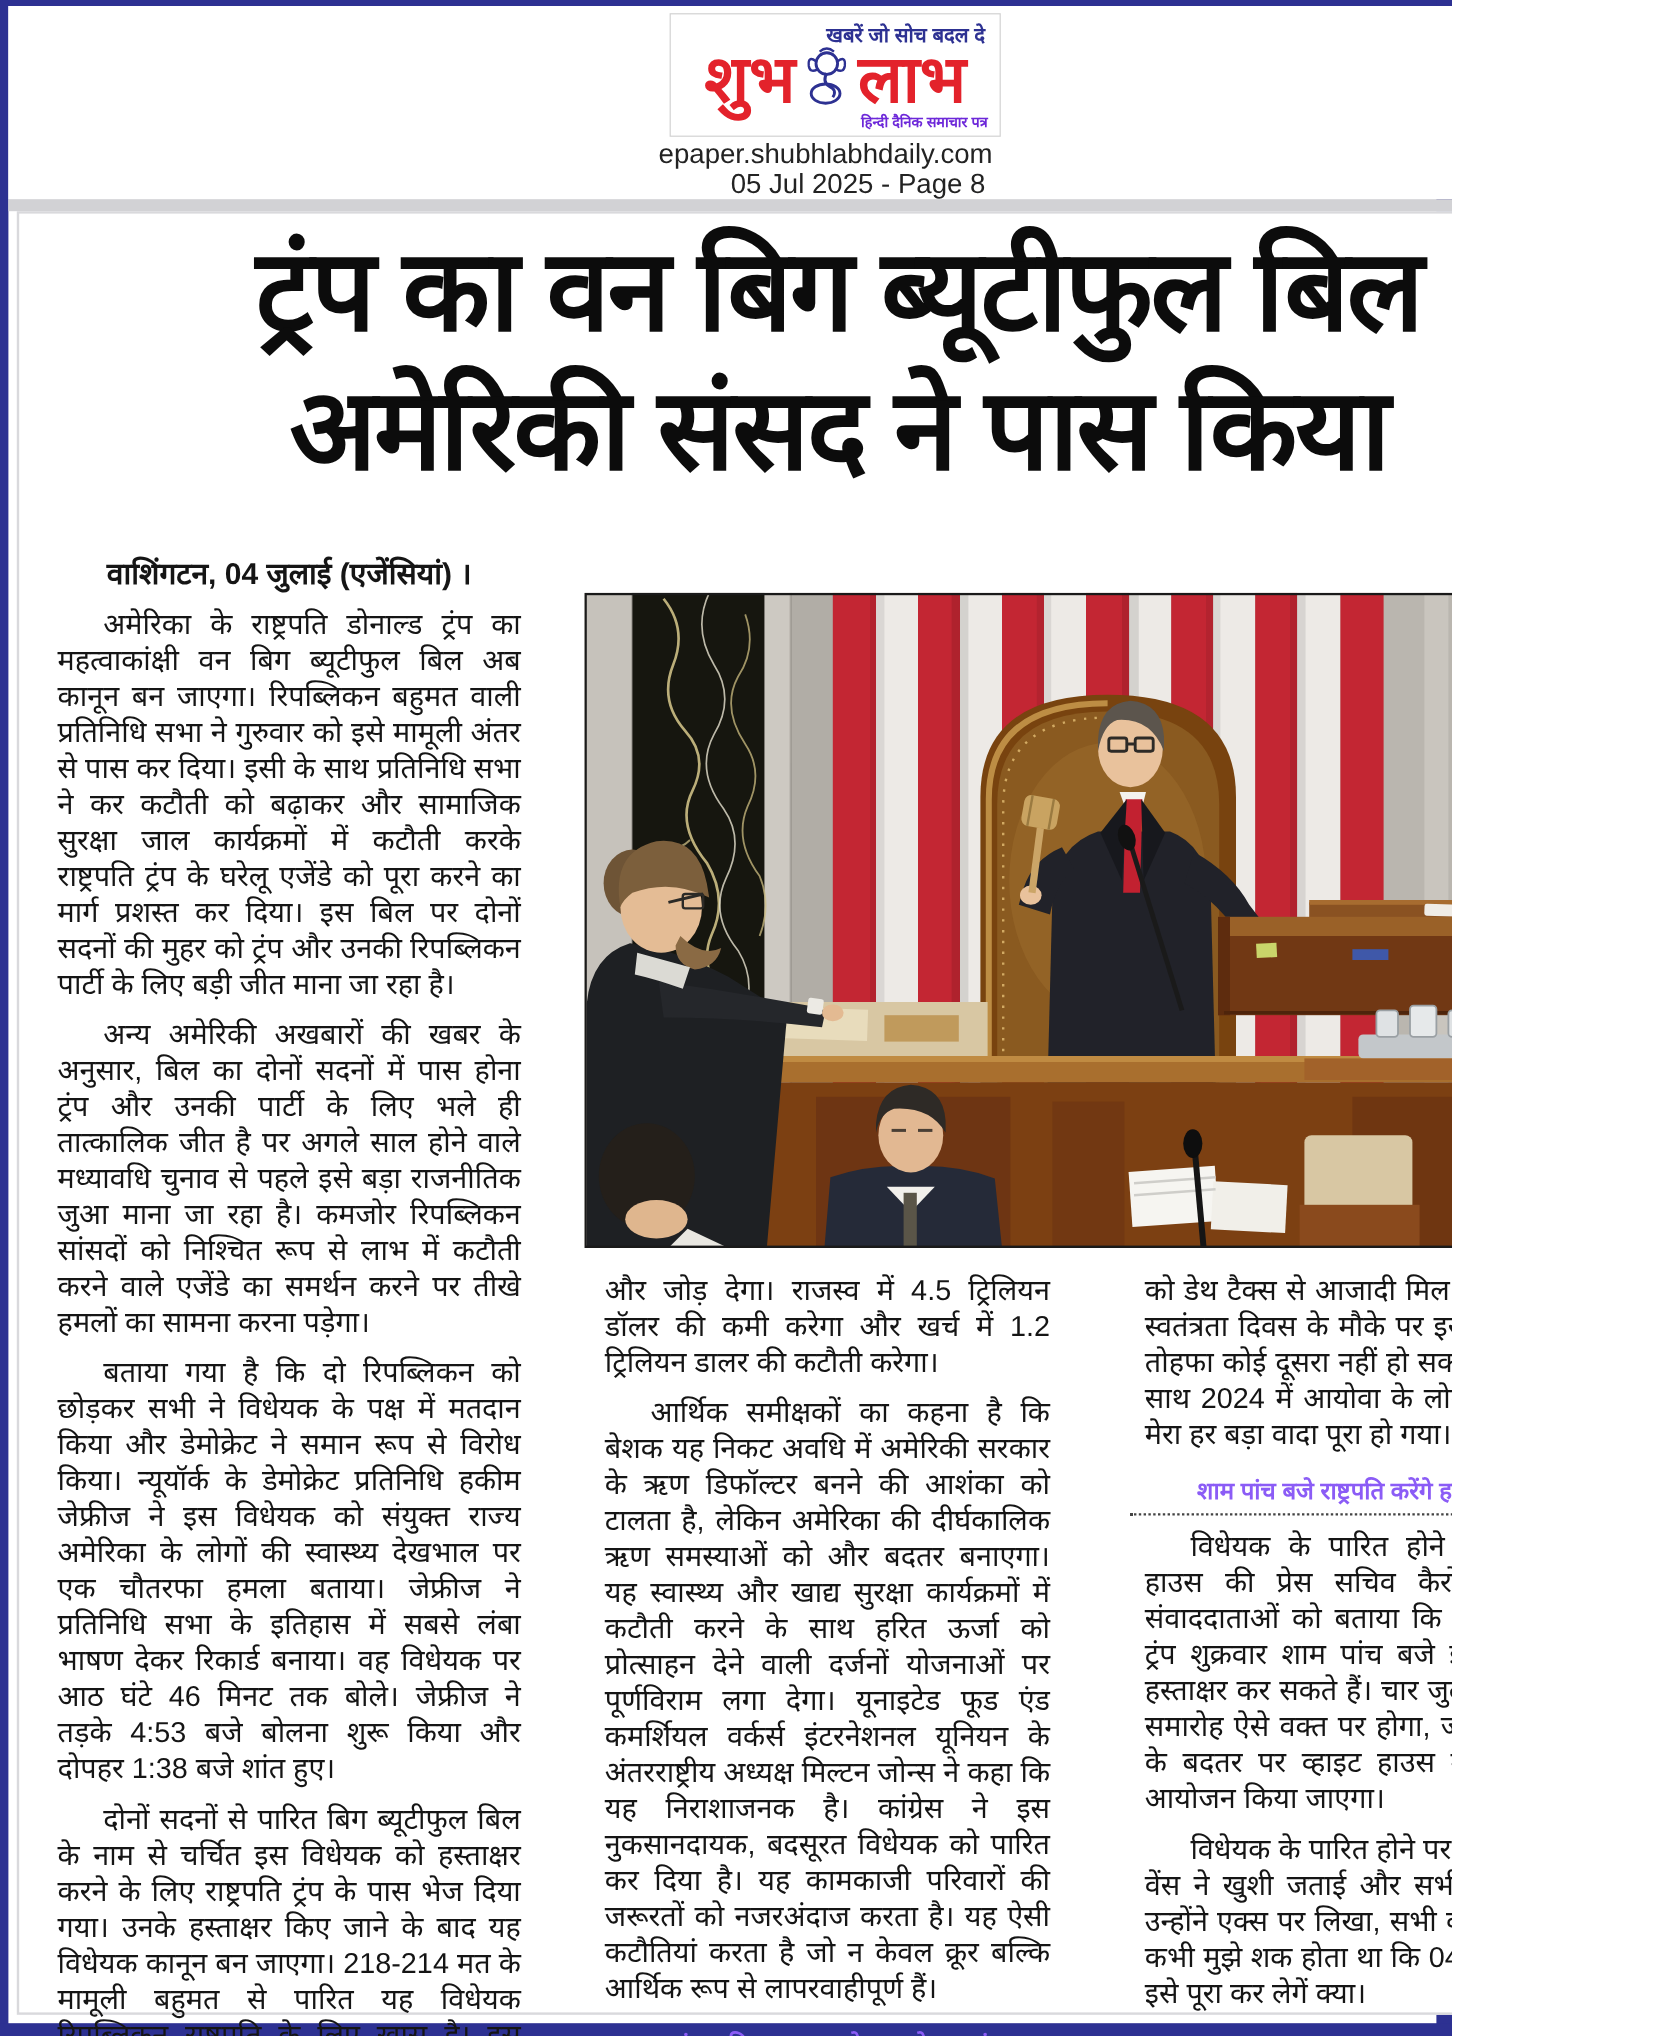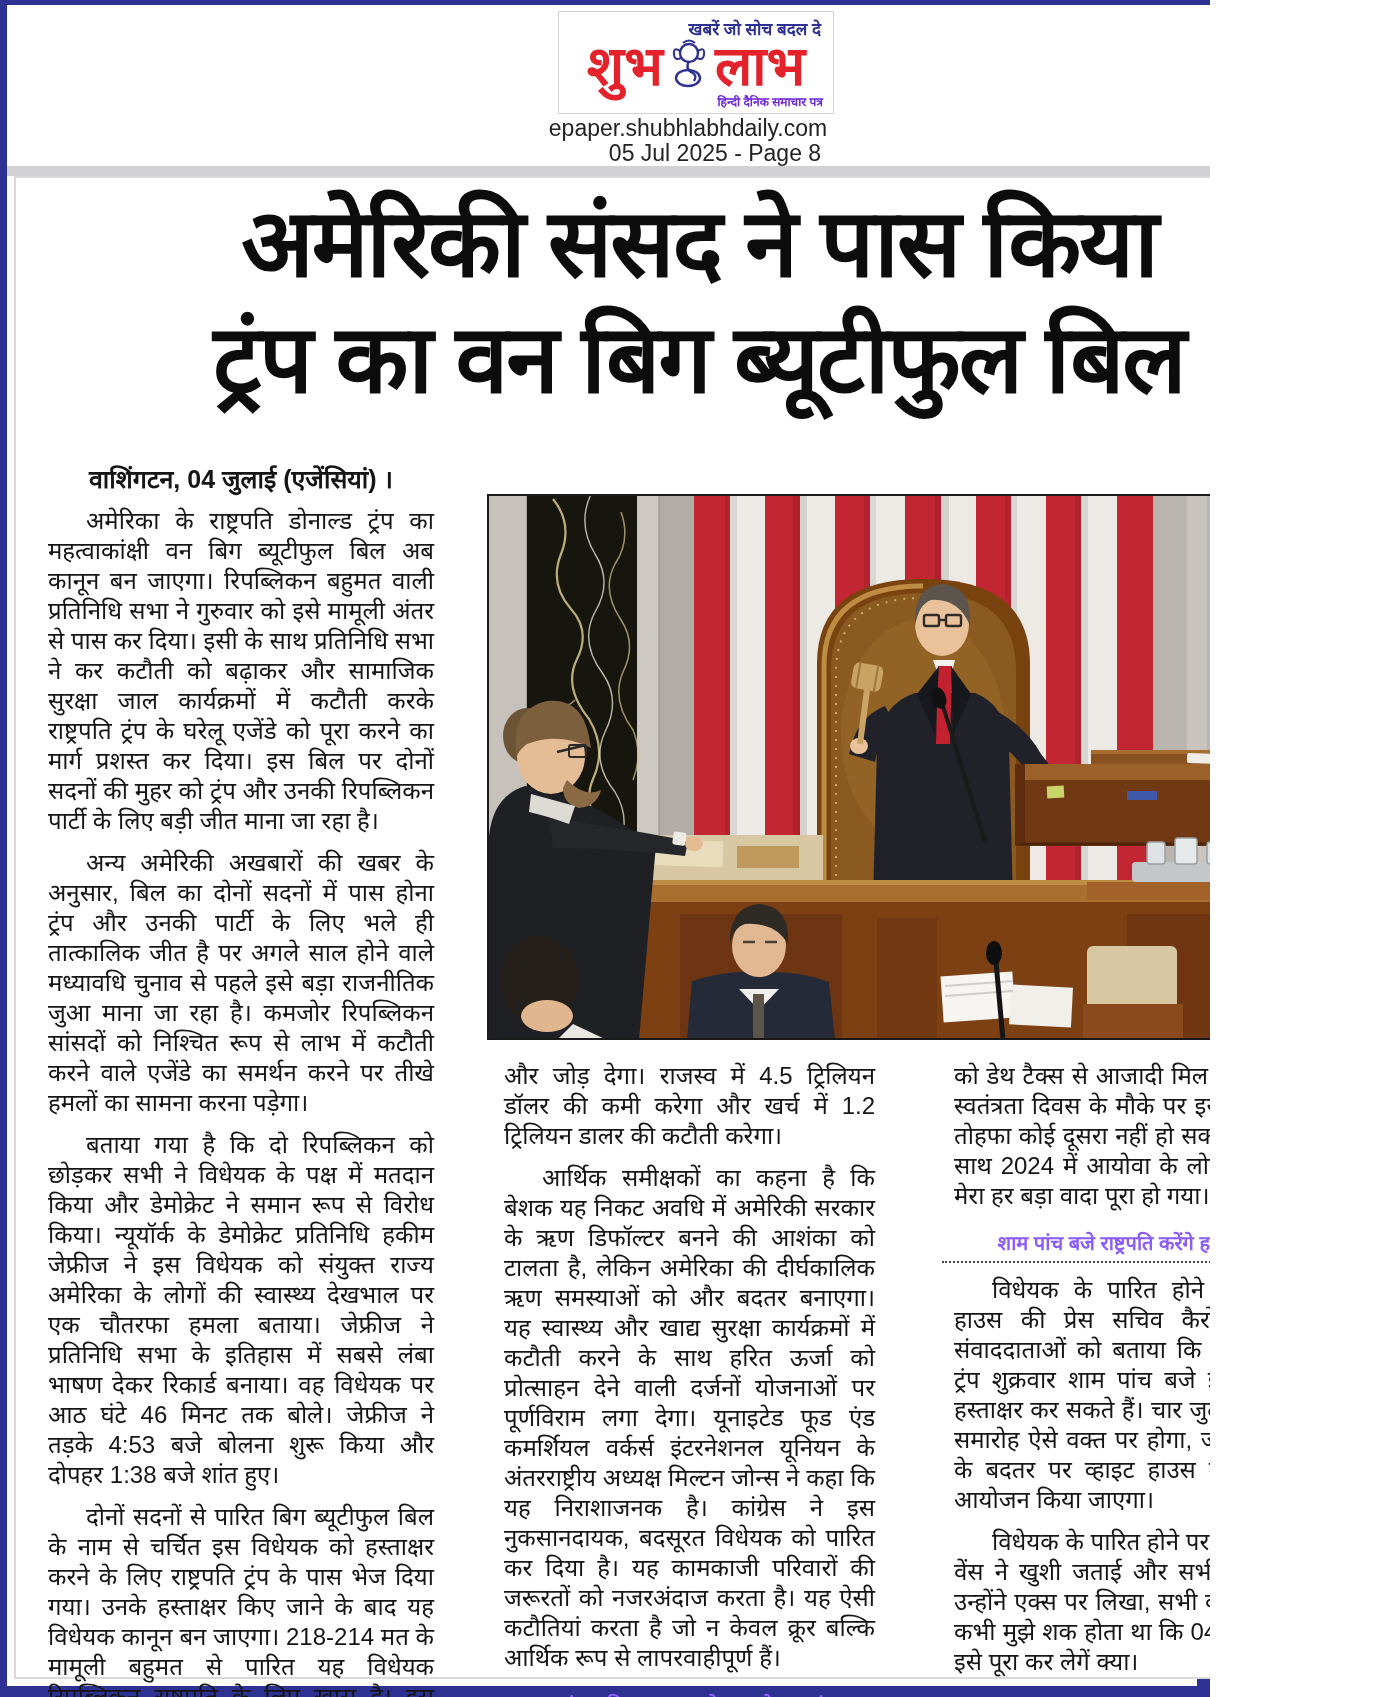--- a/index.html
+++ b/index.html
@@ -74,22 +74,22 @@
       </div>
       <div class="logo-sub">हिन्दी दैनिक समाचार पत्र</div>
     </div>
     <div class="site-line">epaper.shubhlabhdaily.com</div>
     <div class="date-line">05 Jul 2025 - Page 8</div>
   </div>
   <div class="grey-band"></div>
   <div class="content-frame"></div>
 
   <div class="headline">
+    <div>ट्रंप का वन बिग ब्यूटीफुल बिल</div>
     <div>अमेरिकी संसद ने पास किया</div>
-    <div>ट्रंप का वन बिग ब्यूटीफुल बिल</div>
   </div>
 
   <div class="photo">
     <svg viewBox="0 0 876 546" preserveAspectRatio="none">
 
       <g>
         <rect width="876" height="546" fill="#b8b4ad"></rect>
         <rect x="0" y="0" width="40" height="546" fill="#c6c2bb"></rect>
         <rect x="150" y="0" width="22" height="430" fill="#cdc9c2"></rect>
         <rect x="172" y="0" width="35" height="430" fill="#b1ada6"></rect>

